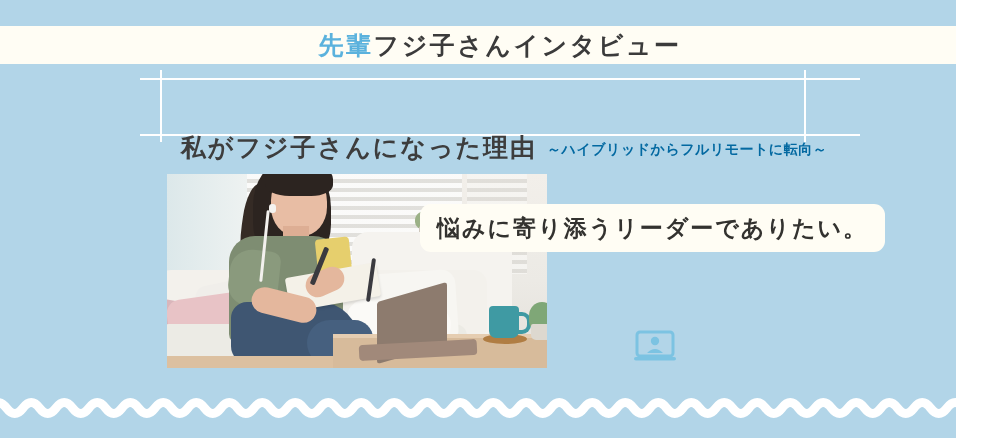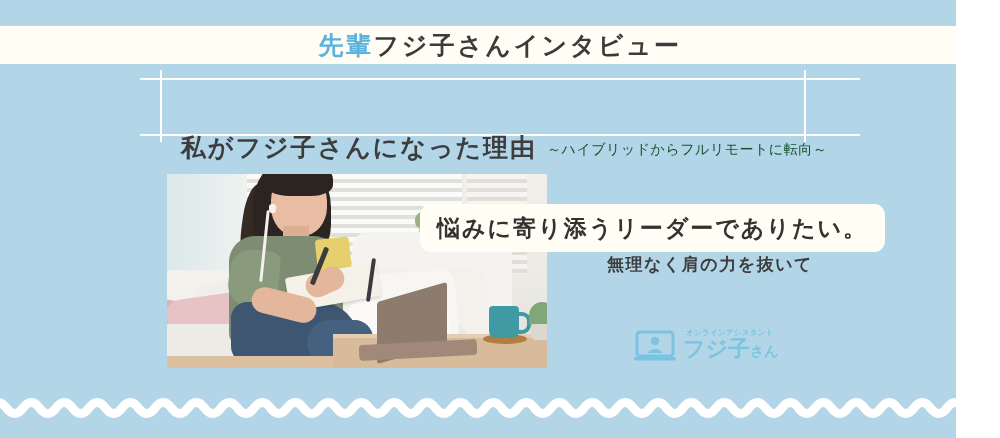--- a/index.html
+++ b/index.html
@@ -85,23 +85,23 @@
   .subtitle-main {
     font-size: 25px;
     font-weight: bold;
     letter-spacing: 2px;
     color: #3d3d3d;
     white-space: nowrap;
     line-height: 1;
   }
   .subtitle-sub {
     font-size: 14px;
-    font-weight: normal;
+    font-weight: bold;
     letter-spacing: 0.5px;
-    color: #14532d;
+    color: #0369a1;
     white-space: nowrap;
     line-height: 1;
     padding-top: 4px;
   }
 
   
   .photo {
     position: absolute;
     left: 167px;
     top: 174px;
@@ -446,36 +446,31 @@
     <div class="ph-mug-handle"></div>
     <div class="ph-succulent"></div>
     <div class="ph-succulent-pot"></div>
   </div>
 
   <div class="quote-box">
     <span class="quote-text">悩みに寄り添うリーダーでありたい。</span>
   </div>
 
   <div class="lead">
-    <div class="lead-line">無理なく肩の力を抜いて</div>
   </div>
 
   <div class="logo">
     <div class="logo-mark">
       <svg viewBox="0 0 42 33" width="42" height="33" aria-hidden="true">
         <rect x="3" y="2" width="36" height="24" rx="3" ry="3" fill="none" stroke="#7cc3e2" stroke-width="3"></rect>
         <circle cx="21" cy="11" r="4.2" fill="#7cc3e2"></circle>
         <path d="M13 23 q8 -8 16 0 z" fill="#7cc3e2"></path>
         <rect x="0" y="27" width="42" height="3.6" rx="1.8" fill="#7cc3e2"></rect>
       </svg>
     </div>
-    <div class="logo-words">
-      <span class="logo-kicker">オンラインアシスタント</span>
-      <span class="logo-name"><span>フジ子</span><small>さん</small></span>
-    </div>
   </div>
 
   <div class="wave">
     <svg width="1000" height="26" viewBox="0 0 1000 26" preserveAspectRatio="none" aria-hidden="true">
       <path d="M-10 14
                q8.25 -11 16.5 0 t16.5 0 t16.5 0 t16.5 0 t16.5 0 t16.5 0 t16.5 0 t16.5 0
                t16.5 0 t16.5 0 t16.5 0 t16.5 0 t16.5 0 t16.5 0 t16.5 0 t16.5 0
                t16.5 0 t16.5 0 t16.5 0 t16.5 0 t16.5 0 t16.5 0 t16.5 0 t16.5 0
                t16.5 0 t16.5 0 t16.5 0 t16.5 0 t16.5 0 t16.5 0 t16.5 0 t16.5 0
                t16.5 0 t16.5 0 t16.5 0 t16.5 0 t16.5 0 t16.5 0 t16.5 0 t16.5 0

